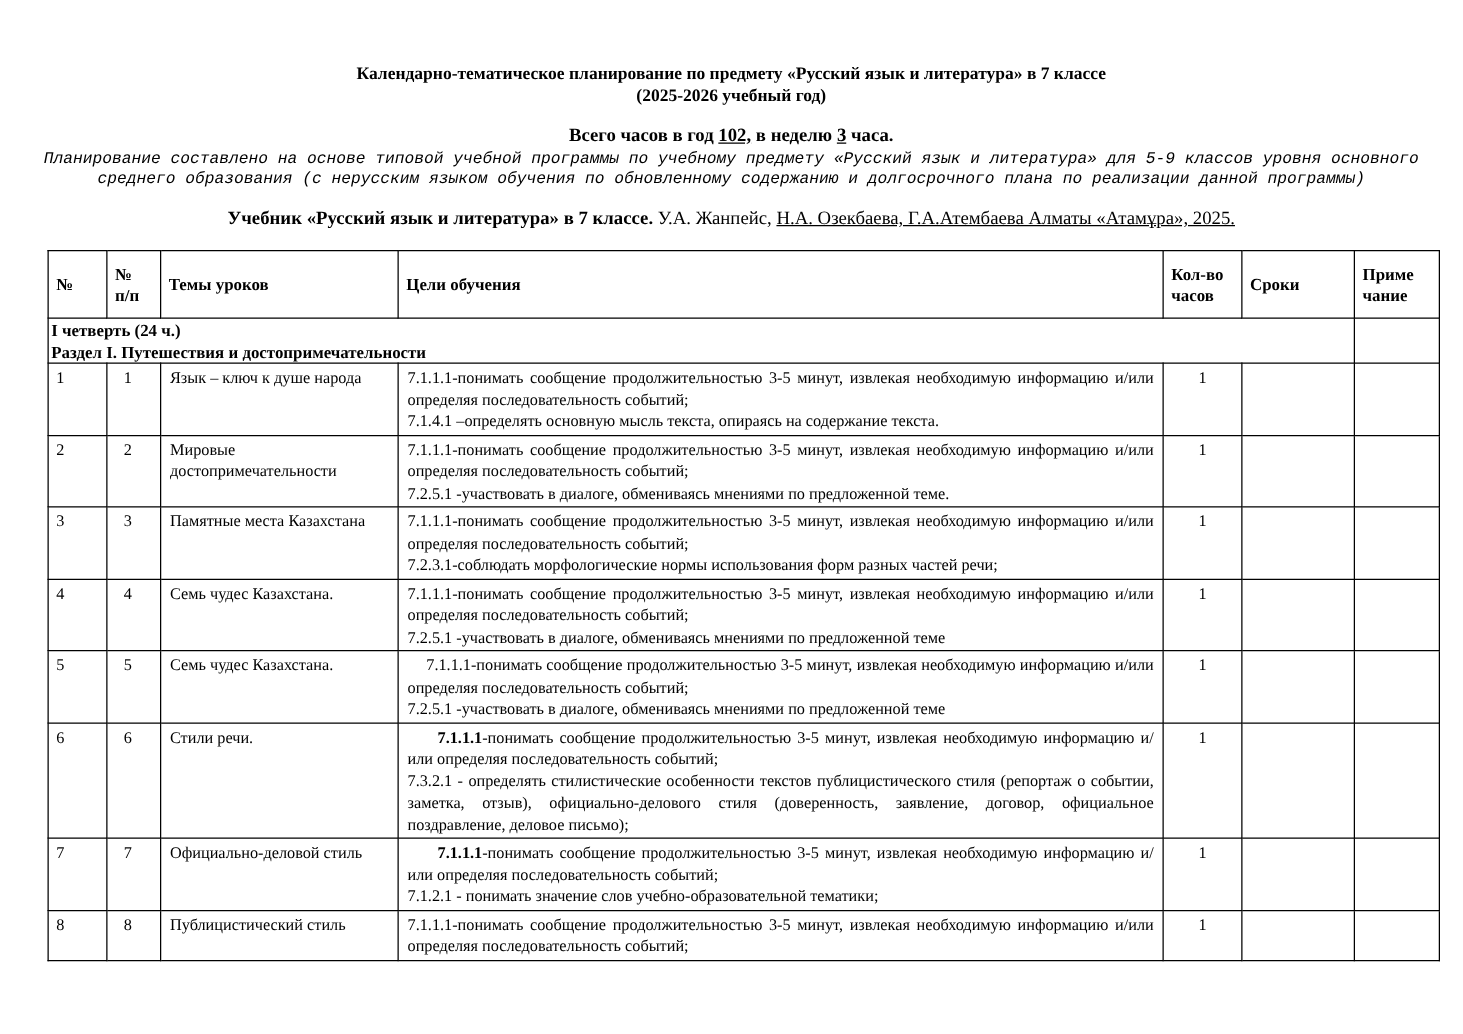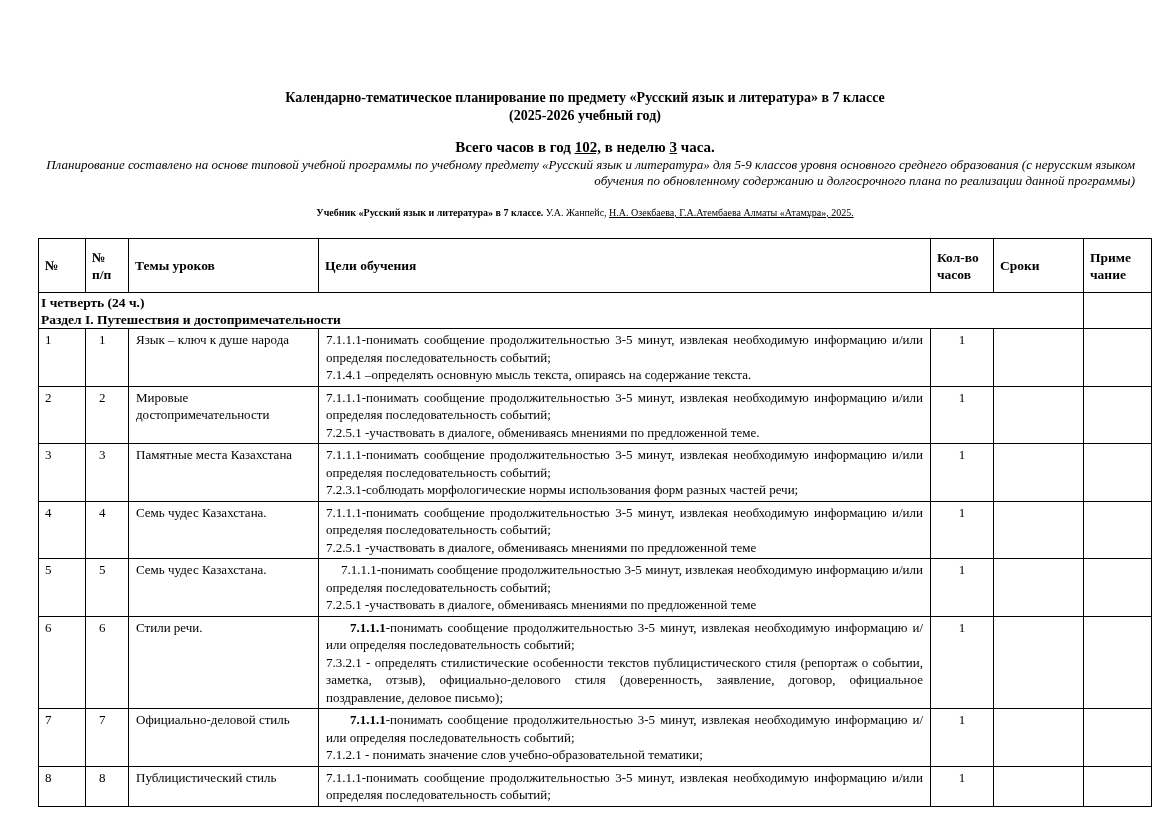--- a/index.html
+++ b/index.html
@@ -9,45 +9,46 @@
     font-family: "Liberation Serif", "DejaVu Serif", serif;
     color: #000000;
   }
   .page {
     position: relative;
     width: 1170px;
     height: 827px;
     background: #ffffff;
     overflow: hidden;
   }
-  .doc-header { padding-top: 71px; text-align: center; margin-top: 18px; }
+  .doc-header { padding-top: 51px; text-align: center; }
   .doc-title {
     font-weight: bold;
     font-size: 14px;
     line-height: 18px;
     white-space: pre-line;
   }
   .hours-line {
     margin-top: 14px;
     font-weight: bold;
     font-size: 15px;
     line-height: 16px;
   }
   .hours-line .u { text-decoration: underline; }
   .basis-line {
     margin: 2px auto 0 auto;
     max-width: 1100px;
     font-style: italic;
     font-size: 13px;
     line-height: 16px;
-    text-align: right;
+    text-align: center;
+    font-family: Liberation Mono, monospace;
   }
   .textbook-line {
     margin-top: 16px;
-    font-size: 10px;
+    font-size: 15px;
     line-height: 16px;
     text-align: center;
   }
   .textbook-line .b { font-weight: bold; }
   .textbook-line .u { text-decoration: underline; }
 
   .table-wrap { margin: 17px 0 0 38px; }
   table.plan {
     width: 1113px;
     table-layout: fixed;

